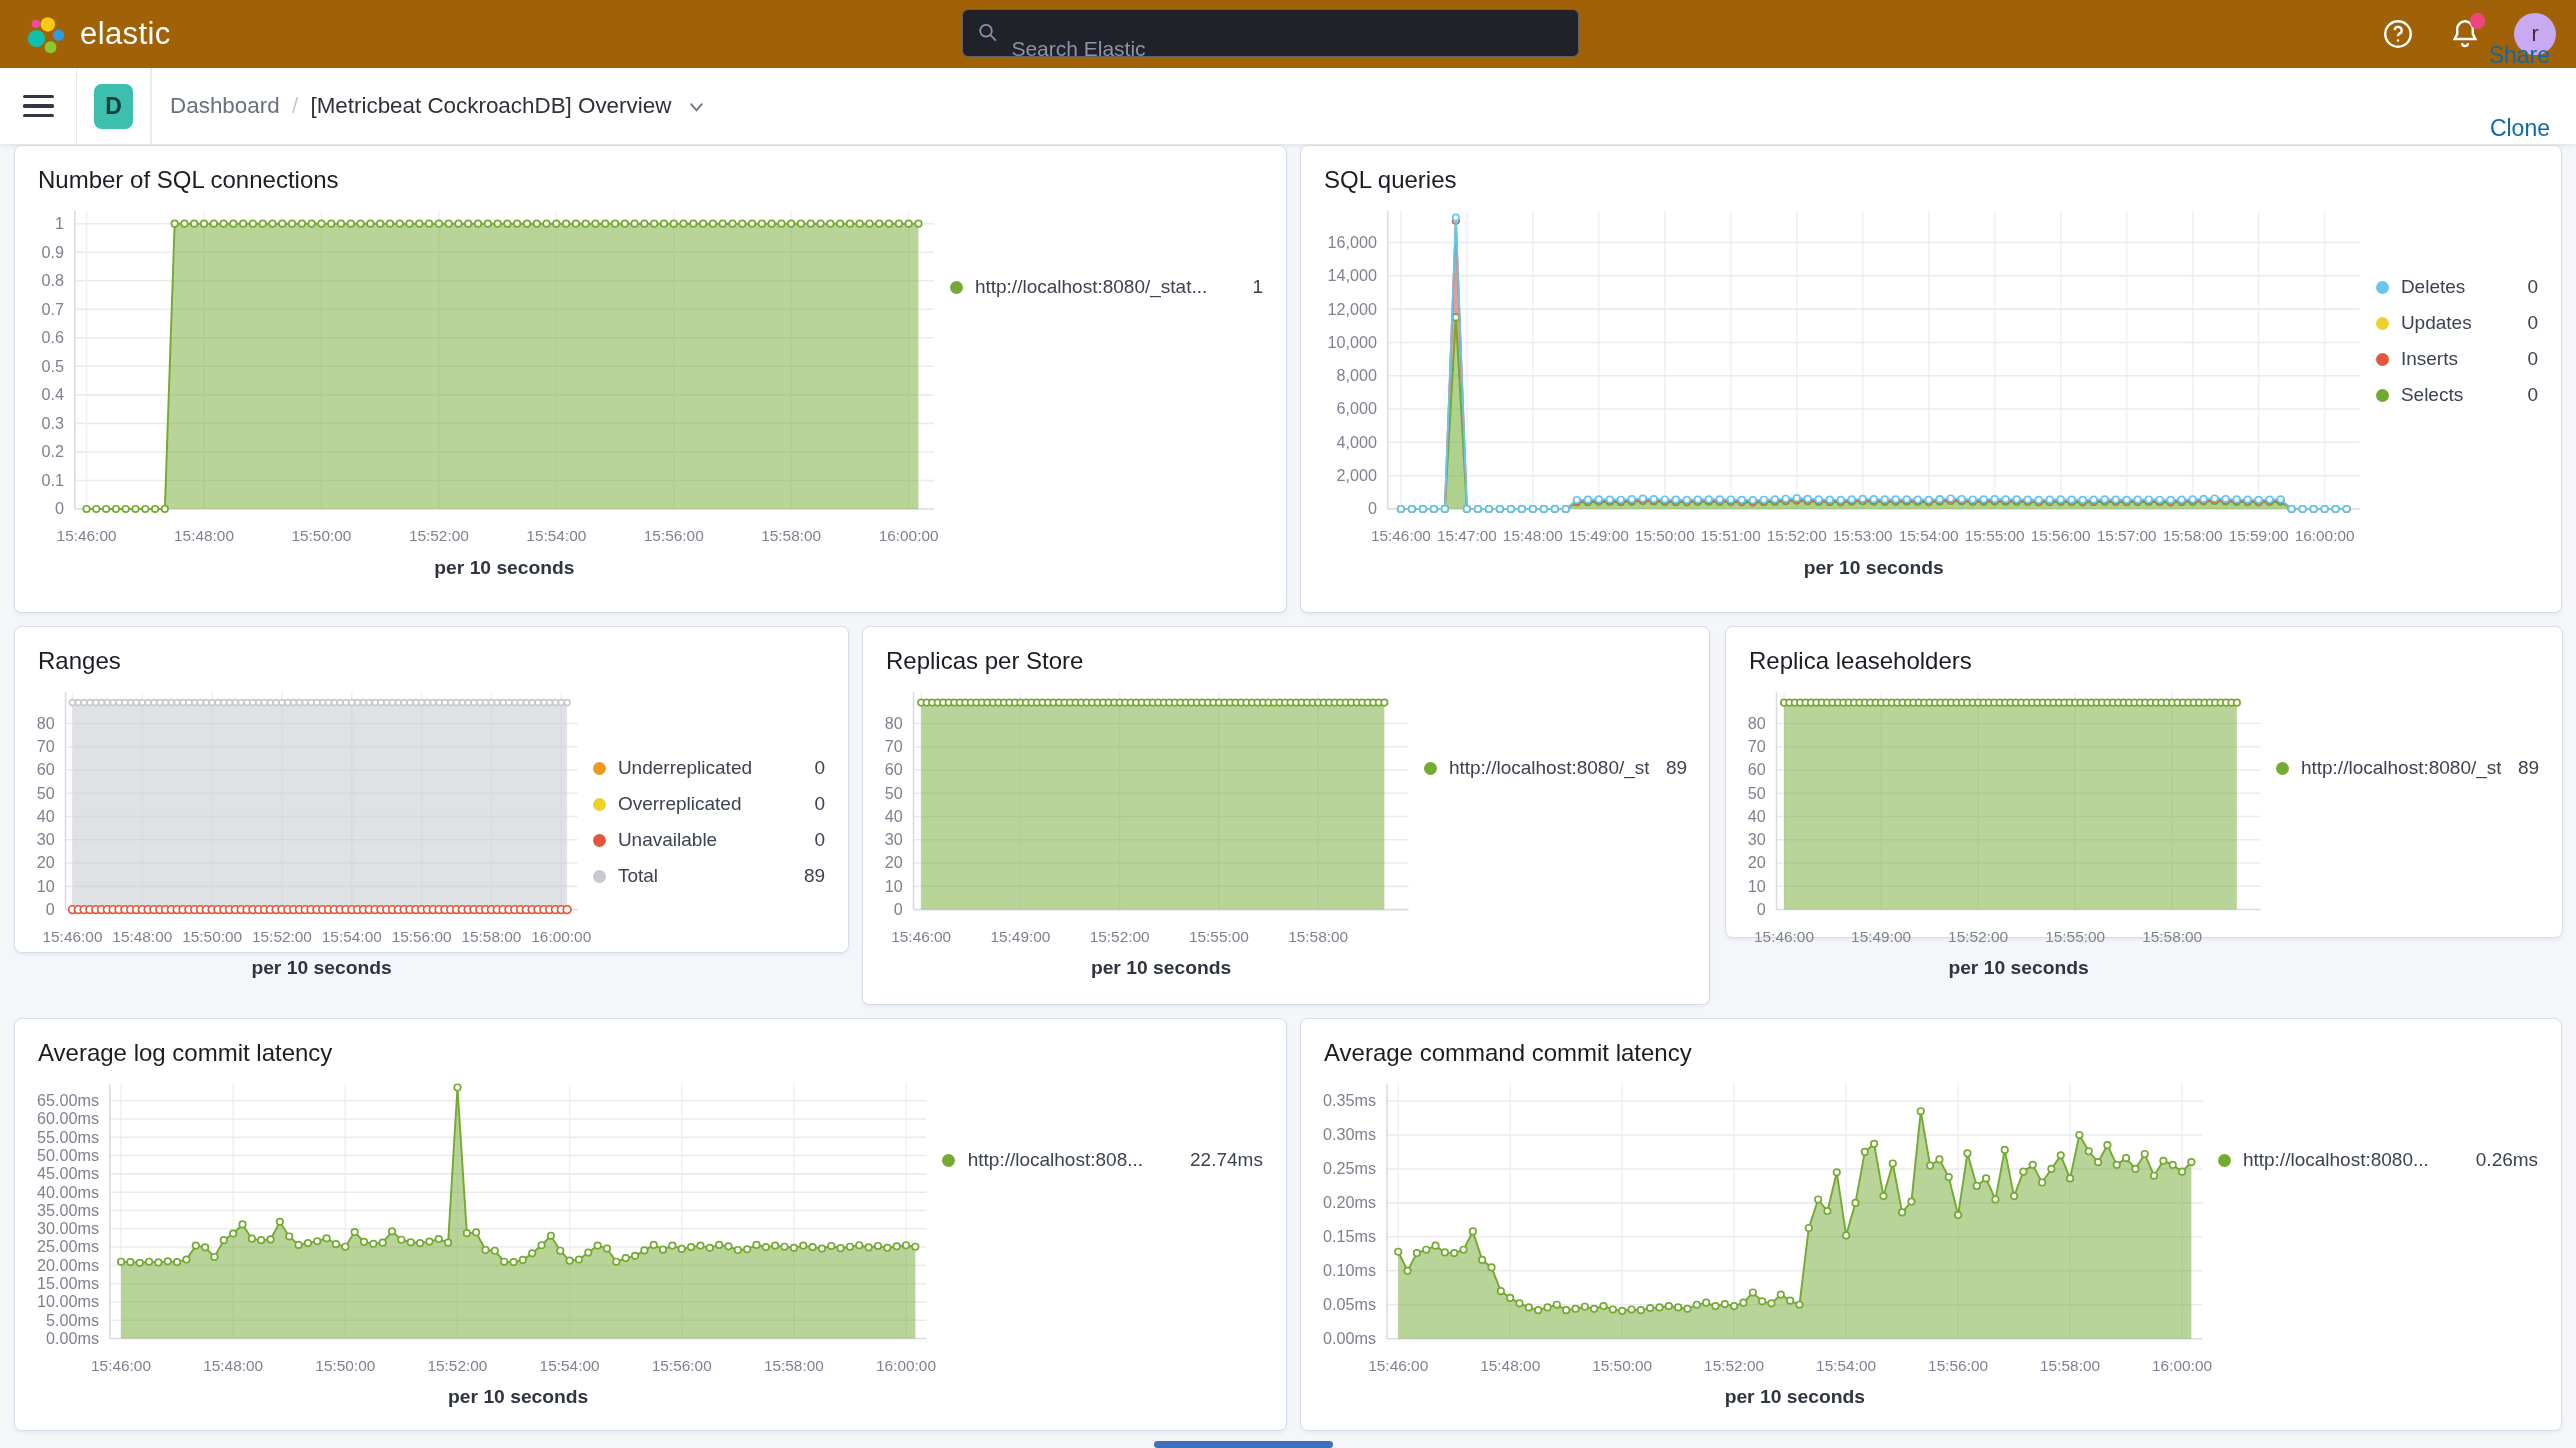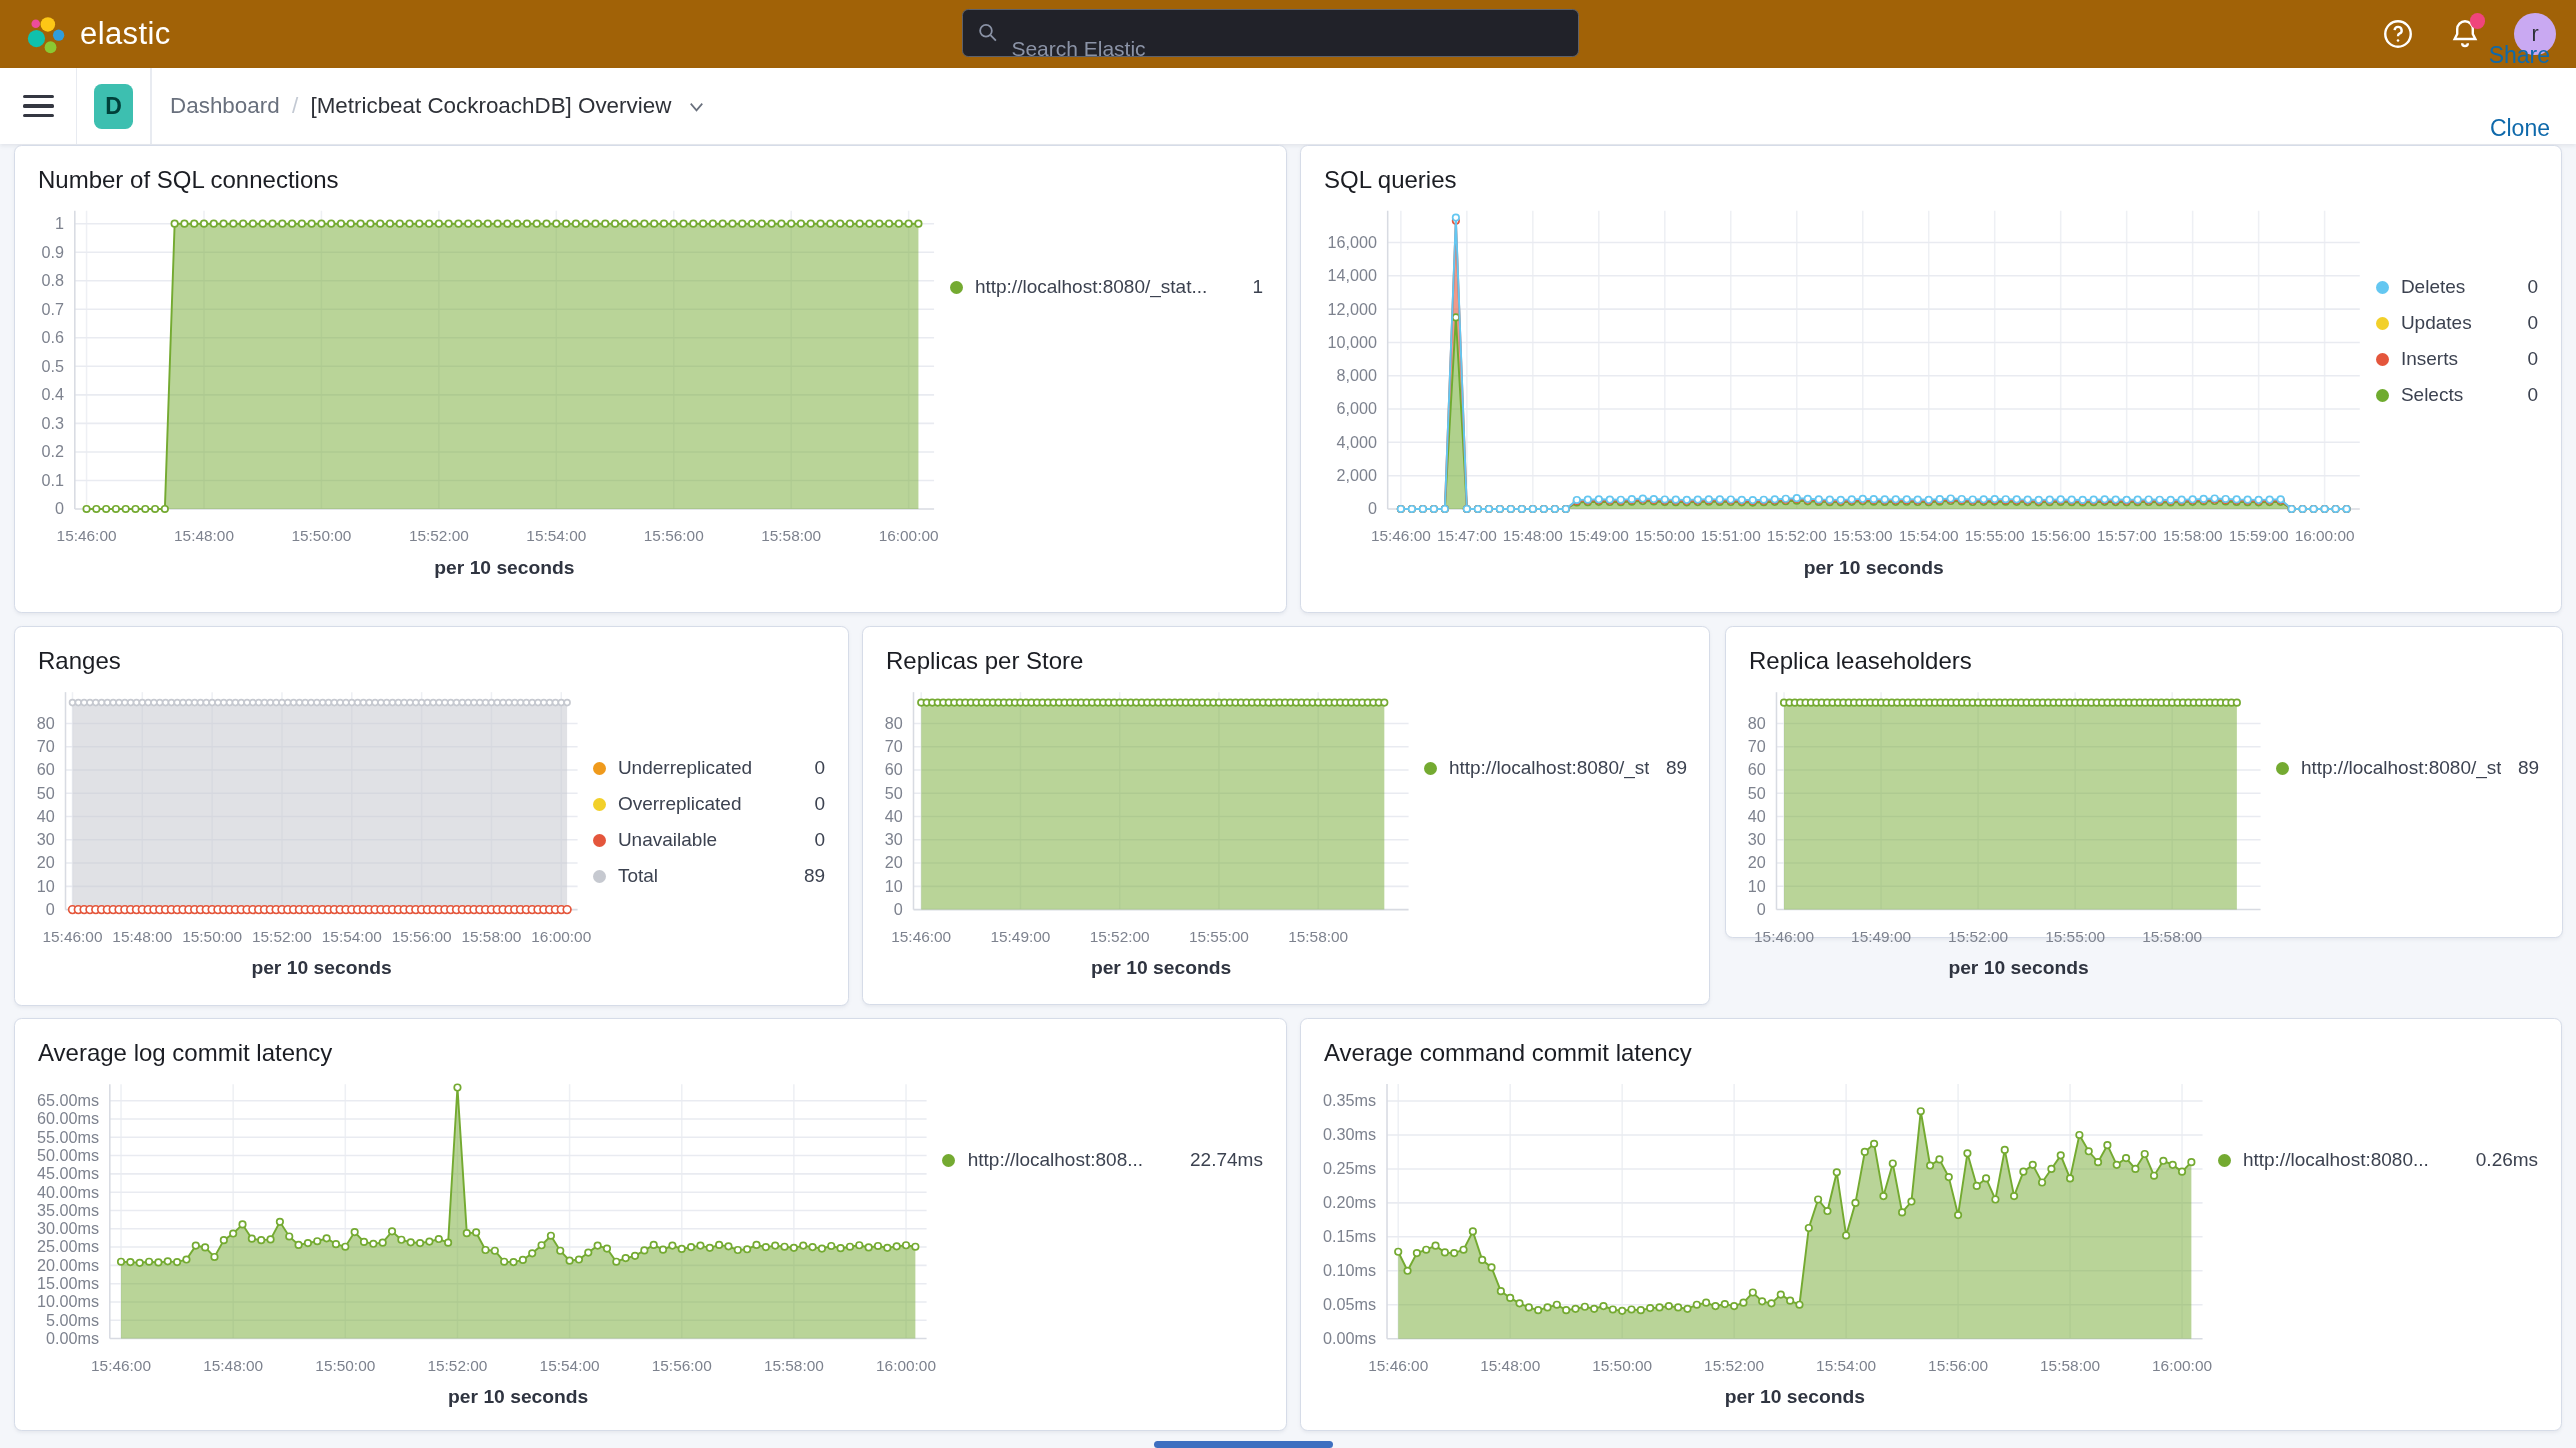--- a/index.html
+++ b/index.html
@@ -607,21 +607,21 @@
           </div>
           <div class="legend-item">
             <span class="dot" style="background: rgb(111, 171, 47);"></span>
             <span class="legend-label">Selects</span>
             <span class="legend-value">0</span>
           </div>
         </div>
     </div>
   </section>
 
-  <section class="panel" style="left:14px;top:626px;width:835px;height:380px">
+  <section class="panel" style="left:14px;top:626px;width:835px;height:327px">
     <h2 class="panel-title">Ranges</h2>
     <div class="panel-body row2">
       <div class="chart-wrap"><svg width="573" height="309" viewBox="0 0 743 400">
             <line x1="68.05454545454546" y1="18" x2="68.05454545454546" y2="300" stroke="#eef0f4" stroke-width="2"></line>
             <text x="68.05454545454546" y="342" text-anchor="middle" font-size="20" fill="#7d828e">15:46:00</text>
             <line x1="158.6" y1="18" x2="158.6" y2="300" stroke="#eef0f4" stroke-width="2"></line>
             <text x="158.6" y="342" text-anchor="middle" font-size="20" fill="#7d828e">15:48:00</text>
             <line x1="249.14545454545456" y1="18" x2="249.14545454545456" y2="300" stroke="#eef0f4" stroke-width="2"></line>
             <text x="249.14545454545456" y="342" text-anchor="middle" font-size="20" fill="#7d828e">15:50:00</text>
             <line x1="339.6909090909091" y1="18" x2="339.6909090909091" y2="300" stroke="#eef0f4" stroke-width="2"></line>

